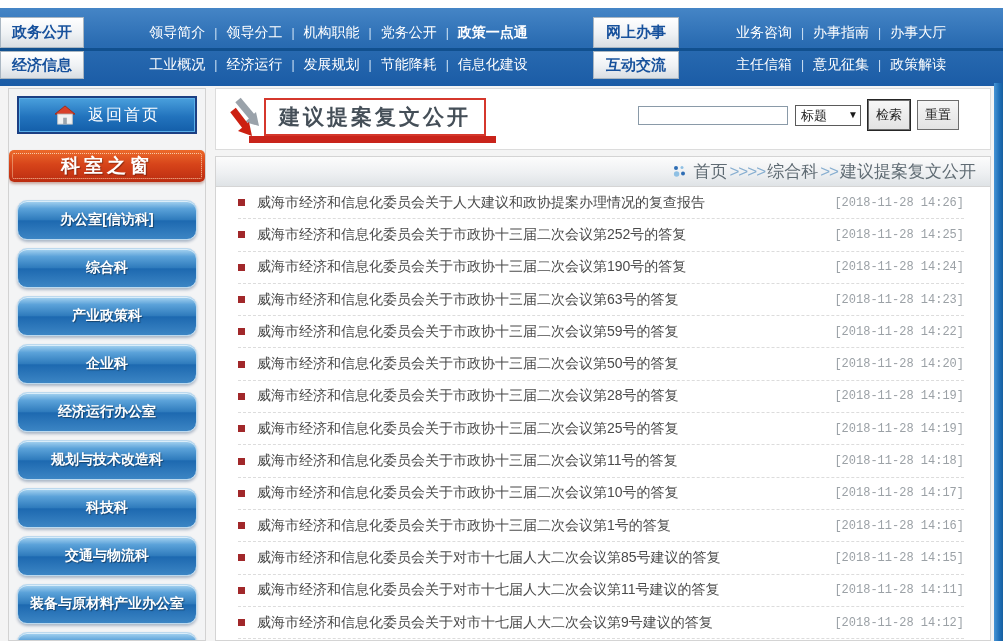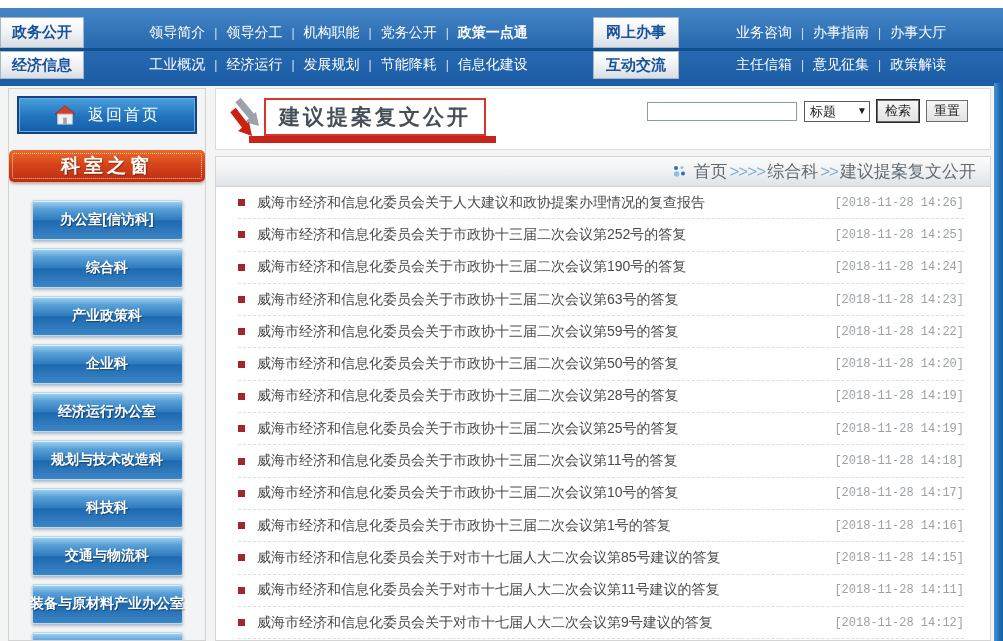--- a/index.html
+++ b/index.html
@@ -35,41 +35,41 @@
   .home-btn { margin:7px auto 0; width:180px; height:38px; display:flex; align-items:center; justify-content:center;
               gap:12px; background:linear-gradient(180deg,#4aa0dd 0%,#2273bd 55%,#135ea9 100%);
               border:2px solid #1b3f83; box-shadow:inset 0 0 0 1px #5ab0e8; cursor:pointer; }
   .home-btn span.lbl { color:#fff; font-size:16px; letter-spacing:2px; }
   .ribbon { margin:16px auto 0; width:196px; height:32px; display:flex; align-items:center; justify-content:center;
             background:linear-gradient(180deg,#ec6a2b 0%,#d7441a 45%,#bb2c10 100%);
             border-radius:5px; outline:1px dotted #f6c9a5; outline-offset:-4px;
             box-shadow:0 2px 3px rgba(120,30,0,.35); }
   .ribbon span { color:#fff; font-size:19px; font-weight:bold; letter-spacing:4px; text-shadow:1px 1px 1px rgba(0,0,0,.35); }
   .side-list { margin-top:18px; }
-  .side-btn { width:151px; height:40px; margin:0 auto 8px; border-radius:2px; display:flex; align-items:center; justify-content:center;
+  .side-btn { width:180px; height:40px; margin:0 auto 8px; border-radius:10px; display:flex; align-items:center; justify-content:center;
               background:linear-gradient(180deg,#a8d4f1 0%,#5ba2d9 20%,#2e7abc 50%,#1d69b0 52%,#3c85c4 100%);
               border:1px solid #bcd9ee; box-shadow:0 2px 3px rgba(0,40,90,.3), inset 0 1px 0 rgba(255,255,255,.6);
               color:#fff; font-size:14px; font-weight:bold; text-shadow:1px 1px 1px rgba(0,0,0,.4);
               cursor:pointer; white-space:nowrap; }
 
   
   .header-panel { position:absolute; left:215px; top:88px; width:776px; height:62px;
                   background:#ffffff; border:1px solid #dcdcdc; }
   .title-arrow { position:absolute; left:14px; top:8px; }
   .page-title { position:absolute; left:48px; top:9px; border:2px solid #d5372c; padding:3px 13px;
                 font-family:"Liberation Serif","DejaVu Serif",serif; font-size:21px; font-weight:bold;
                 color:#454f58; letter-spacing:3px; background:#fff; }
   .title-underline { position:absolute; left:33px; top:47px; width:247px; height:7px; background:#c9241b; }
-  .search-box { position:absolute; right:22px; top:11px; display:flex; align-items:center; gap:7px; }
+  .search-box { position:absolute; right:31px; top:11px; display:flex; align-items:center; gap:7px; }
   .search-input { width:150px; height:19px; border:1px solid #8a9aa8; background:#fff; font-size:12px; padding:0 3px; }
   .select-wrap { position:relative; }
   .search-select { width:66px; height:21px; border:1px solid #5a5a5a; background:#fff; font-size:13px;
                    -webkit-appearance:none; appearance:none; padding:0 16px 0 5px; color:#222; }
   .select-arrow { position:absolute; right:3px; top:4px; font-size:10px; color:#1a1a1a; pointer-events:none; }
-  .btn-classic { height:22px; padding:0 7px; font-size:13px; color:#1a1a1a; cursor:pointer;
+  .btn-classic { height:30px; padding:0 7px; font-size:13px; color:#1a1a1a; cursor:pointer;
                  background:linear-gradient(180deg,#f6f6f6 0%,#e3e3e3 100%); border:1px solid #6d6d6d; }
   .btn-classic.primary { box-shadow:0 0 0 1px #262626; }
 
   
   .list-panel { position:absolute; left:215px; top:156px; width:776px; height:485px;
                 background:#ffffff; border:1px solid #d4d4d4; overflow:hidden; }
   .crumb-bar { height:30px; background:linear-gradient(180deg,#fcfcfc 0%,#eef0f2 55%,#dfe3e6 100%);
                border-bottom:1px solid #d5d5d5; display:flex; align-items:center; justify-content:flex-end;
                padding-right:14px; font-size:17px; color:#5f6b73; }
   .crumb-icon { margin-right:6px; display:inline-flex; }

